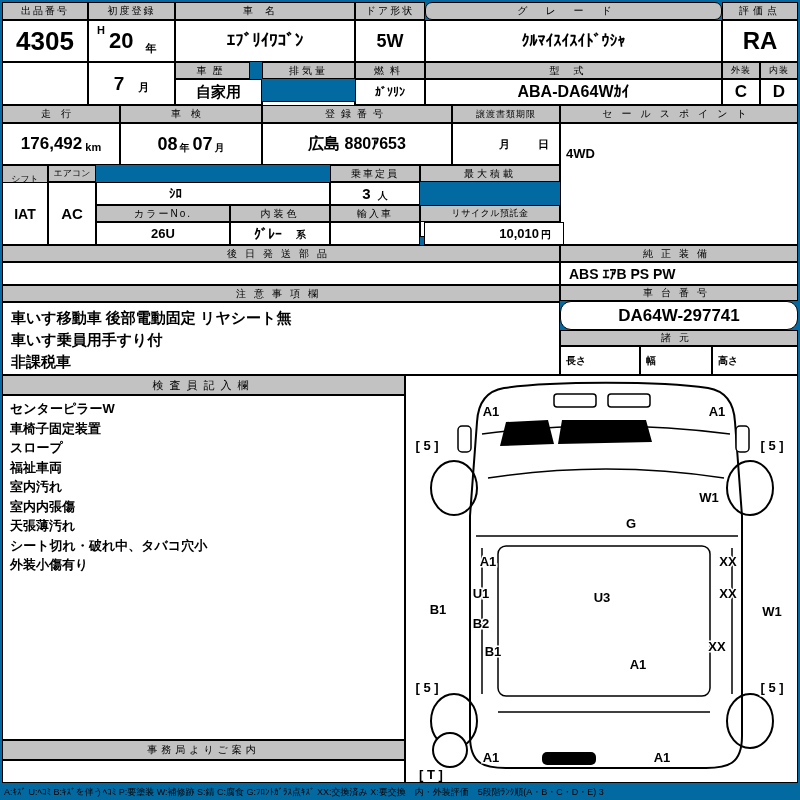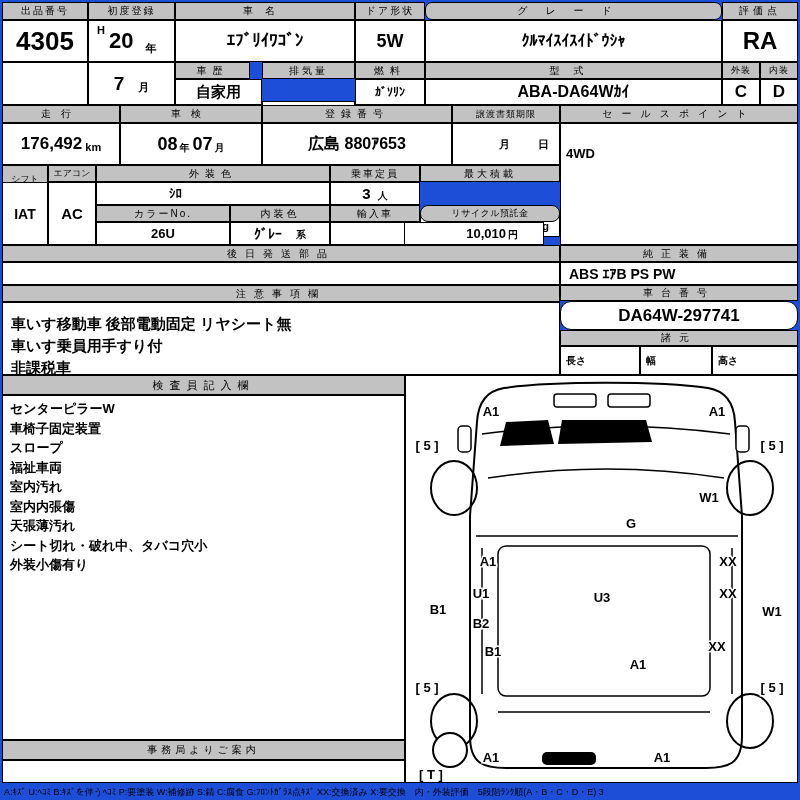--- a/index.html
+++ b/index.html
@@ -1,18 +1,18 @@
 <!DOCTYPE html>
 <html><head>
 <meta charset="utf-8">
 <style>
   * { margin:0; padding:0; box-sizing:border-box; }
   html,body { background:#fff; }
   body { font-family:"Liberation Sans","DejaVu Sans",sans-serif; color:#000; }
-  #sheet { position:relative; width:800px; height:800px; background:#1d4ed8; overflow:hidden; }
+  #sheet { position:relative; width:800px; height:800px; background:#0369a1; overflow:hidden; }
   .hdr { position:absolute; border:1px solid #000; background:#c2c2c2;
          display:flex; align-items:center; justify-content:center;
          font-size:10px; white-space:nowrap; overflow:hidden; }
   .cell { position:absolute; border:1px solid #000; background:#fff; overflow:hidden; }
   .val  { display:flex; align-items:center; justify-content:center; font-weight:bold; }
   .noteline { font-weight:bold; font-size:15px; line-height:22px; white-space:nowrap; }
   .insline  { font-weight:bold; font-size:13px; line-height:19.5px; white-space:nowrap; }
   .small { font-weight:bold; }
 </style>
 </head>
@@ -85,56 +85,55 @@
     <span class="small" style="font-size:11px;">月</span>
     <span class="small" style="font-size:11px;margin-left:28px;">日</span>
   </div>
 
   <div class="cell" style="left:560px;top:123px;width:238px;height:122px;">
     <div style="padding:22px 6px 0 5px;font-weight:bold;font-size:13px;">4WD</div>
   </div>
 
   <div class="hdr" style="left:2px;top:165px;width:46px;height:29px;font-size:9px;font-family:Liberation Serif, serif;">シフト</div>
   <div class="hdr" style="left:48px;top:165px;width:48px;height:17px;font-size:9px;">エアコン</div>
-  <div class="hdr" style="left:96px;top:165px;width:234px;height:17px;letter-spacing:6px;">外装色</div>
   <div class="hdr" style="left:330px;top:165px;width:90px;height:17px;letter-spacing:2px;">乗車定員</div>
   <div class="hdr" style="left:420px;top:165px;width:140px;height:17px;letter-spacing:3px;">最大積載</div>
 
   <div class="cell val" style="left:2px;top:182px;width:46px;height:63px;font-size:14px;">IAT</div>
   <div class="cell val" style="left:48px;top:182px;width:48px;height:63px;font-size:15px;">AC</div>
   <div class="cell val" style="left:96px;top:182px;width:234px;height:23px;justify-content:flex-start;padding-left:72px;font-size:13px;">ｼﾛ</div>
   <div class="cell val" style="left:330px;top:182px;width:90px;height:23px;">
     <span style="font-size:15px;">3</span>
     <span class="small" style="font-size:10px;margin-left:7px;margin-top:4px;">人</span>
   </div>
   <div class="cell val" style="left:420px;top:182px;width:140px;height:23px;justify-content:flex-end;padding-right:10px;font-size:11px;margin-top:32px;">kg</div>
 
   <div class="hdr" style="left:96px;top:205px;width:134px;height:17px;letter-spacing:2px;">カラーNo.</div>
   <div class="hdr" style="left:230px;top:205px;width:100px;height:17px;letter-spacing:3px;">内装色</div>
   <div class="hdr" style="left:330px;top:205px;width:90px;height:17px;letter-spacing:2px;">輸入車</div>
-  <div class="hdr" style="left:420px;top:205px;width:140px;height:17px;font-size:9px;letter-spacing:0.5px;border-radius:8px;">リサイクル預託金</div>
+  <div class="hdr" style="left:420px;top:205px;width:140px;height:17px;font-size:9px;letter-spacing:0.5px;">リサイクル預託金</div>
 
   <div class="cell val" style="left:96px;top:222px;width:134px;height:23px;font-size:13px;">26U</div>
   <div class="cell val" style="left:230px;top:222px;width:100px;height:23px;">
     <span style="font-size:14px;">ｸﾞﾚｰ</span>
     <span class="small" style="font-size:10px;margin-left:14px;margin-top:3px;">系</span>
   </div>
   <div class="cell" style="left:330px;top:222px;width:90px;height:23px;"></div>
-  <div class="cell val" style="left:404px;top:222px;width:140px;height:23px;justify-content:flex-end;padding-right:25px;">
+  <div class="cell val" style="left:424px;top:222px;width:140px;height:23px;justify-content:flex-end;padding-right:12px;">
     <span style="font-size:13px;">10,010</span>
     <span class="small" style="font-size:10px;margin-left:2px;margin-top:3px;">円</span>
   </div>
 
   <div class="hdr" style="left:2px;top:245px;width:558px;height:17px;letter-spacing:8px;">後日発送部品</div>
   <div class="cell" style="left:2px;top:262px;width:558px;height:23px;"></div>
   <div class="hdr" style="left:560px;top:245px;width:238px;height:17px;letter-spacing:8px;">純正装備</div>
   <div class="cell val" style="left:560px;top:262px;width:238px;height:23px;justify-content:flex-start;padding-left:8px;font-size:14px;">ABS ｴｱB PS PW</div>
 
   <div class="hdr" style="left:2px;top:285px;width:558px;height:17px;letter-spacing:8px;">注意事項欄</div>
-  <div class="cell" style="left:2px;top:302px;width:558px;height:73px;padding:10px 8px;">
+  <div class="cell" style="left:2px;top:302px;width:558px;height:73px;padding:4px 8px;">
     <div class="noteline">車いす移動車 後部電動固定 リヤシート無</div>
     <div class="noteline">車いす乗員用手すり付</div>
     <div class="noteline">非課税車</div>
   </div>
 
   <div class="hdr" style="left:560px;top:285px;width:238px;height:16px;letter-spacing:8px;">車台番号</div>
   <div class="cell val" style="left:560px;top:301px;width:238px;height:29px;font-size:17px;border-radius:11px;">DA64W-297741</div>
   <div class="hdr" style="left:560px;top:330px;width:238px;height:16px;letter-spacing:8px;">諸元</div>
   <div class="cell" style="left:560px;top:346px;width:80px;height:29px;display:flex;align-items:center;">
     <span class="small" style="font-size:10px;padding-left:5px;">長さ</span>

